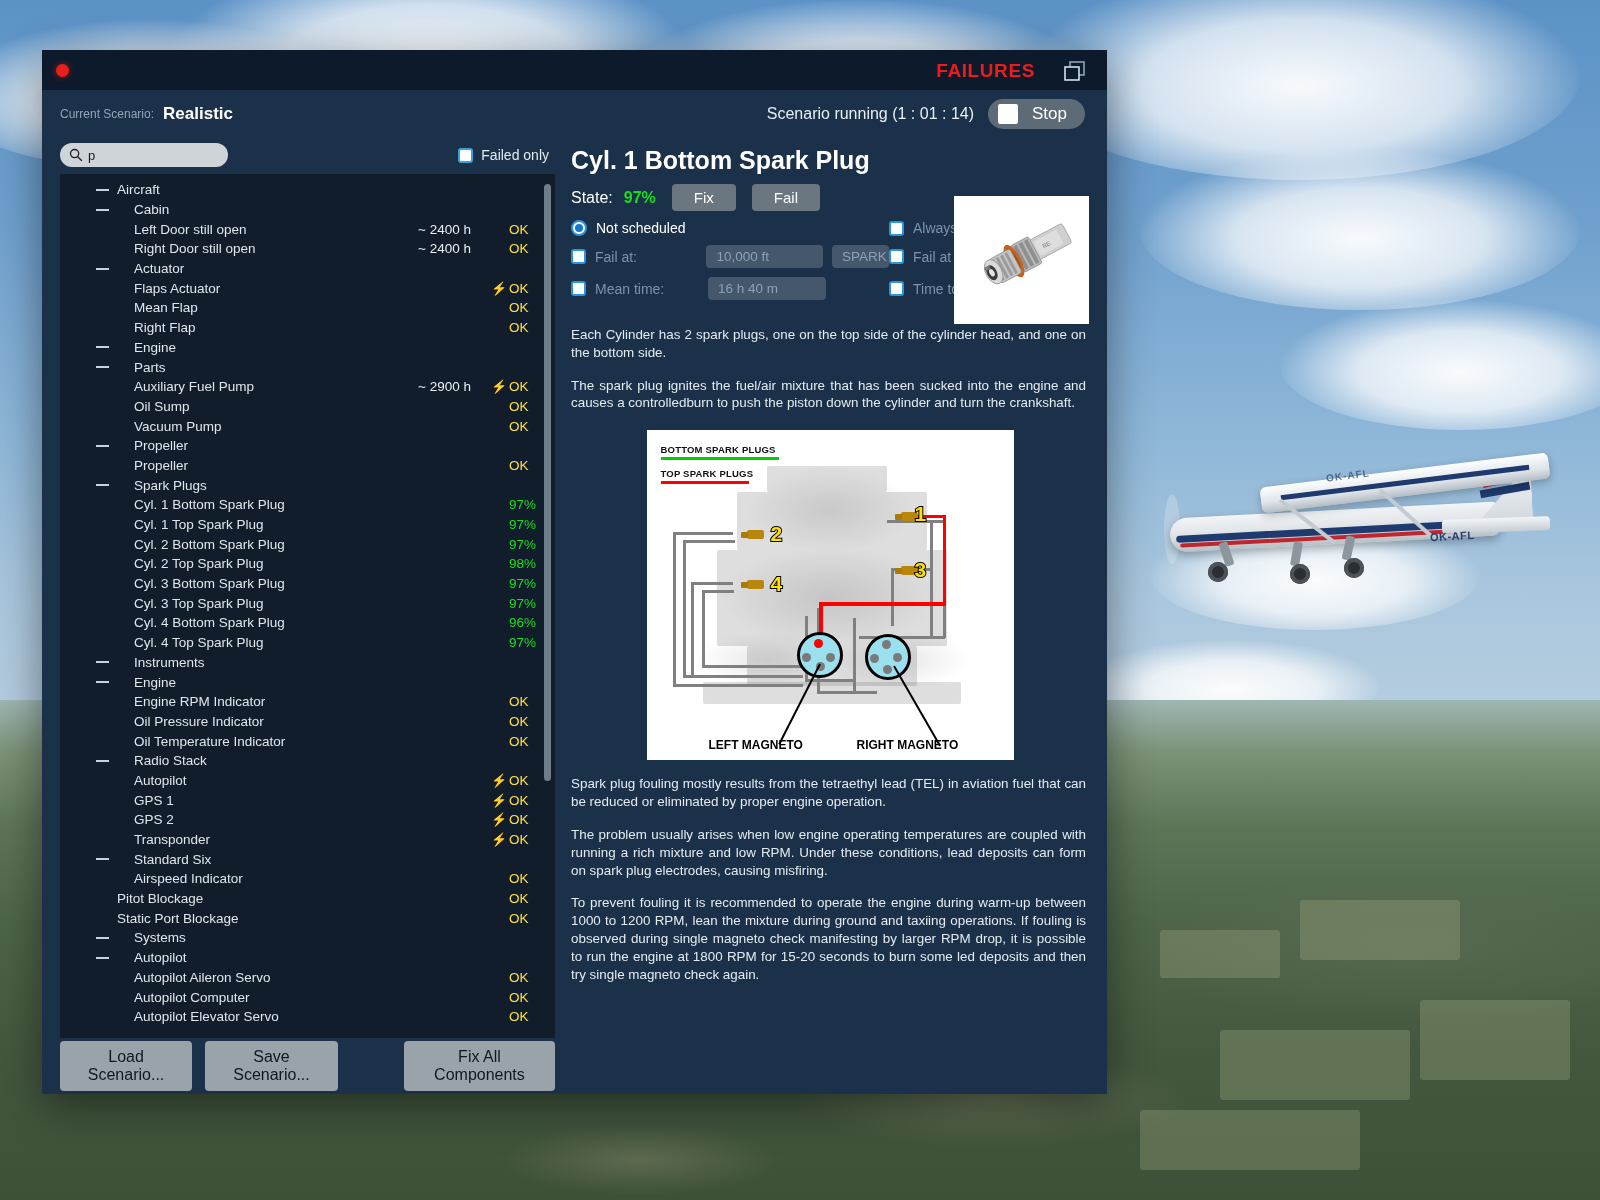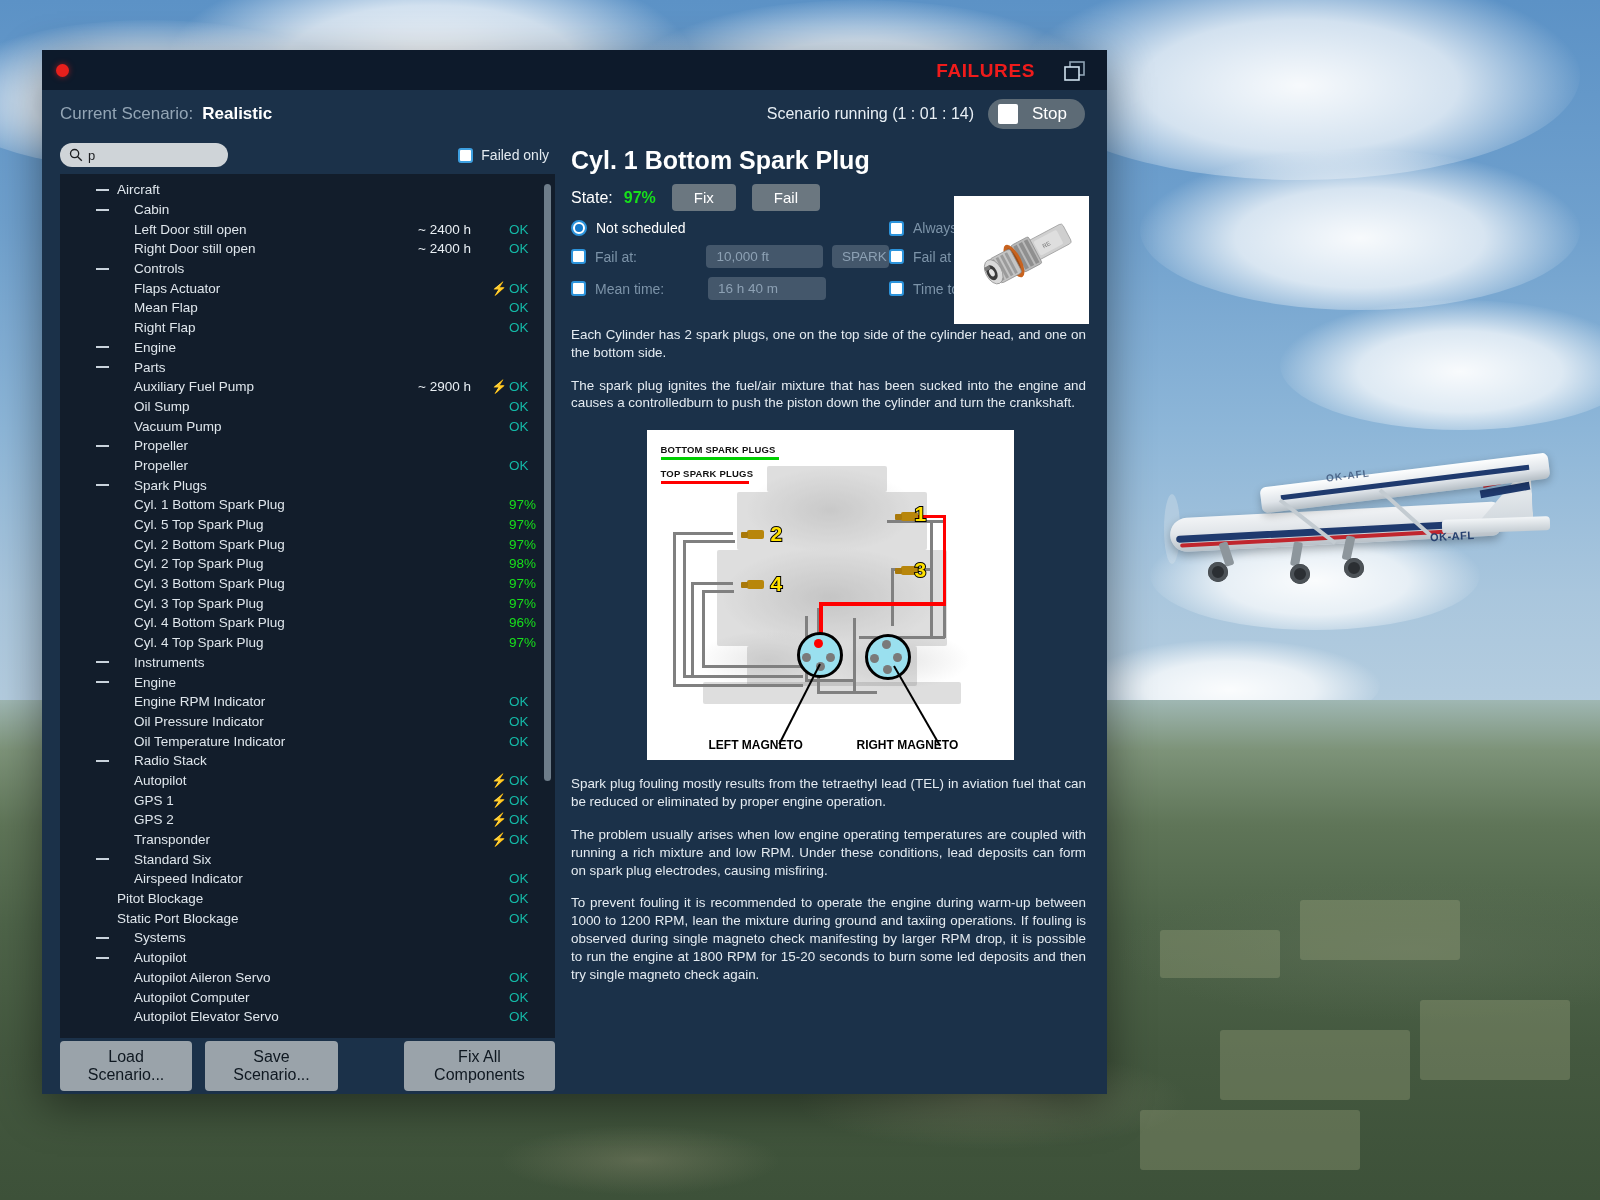--- a/index.html
+++ b/index.html
@@ -111,21 +111,21 @@
     font:700 19px "Liberation Sans", sans-serif; color:#ef1b1b; letter-spacing:0.6px;
   }
   .restore-icon { position:absolute; right:18px; top:10px; width:26px; height:22px; }
 
   .content { flex:1; display:flex; flex-direction:column; padding:0 18px 0 18px; min-height:0; }
 
   .scenario-row {
     display:flex; align-items:center; height:48px; flex:0 0 auto;
     position:relative;
   }
-  .scen-label { font-size:17px; color:#93a5b5; }
+  .scen-label { font-size:12px; color:#93a5b5; }
   .scen-value { font-size:17px; color:#ffffff; font-weight:700; margin-left:9px; }
   .scen-right { margin-left:auto; display:flex; align-items:center; gap:14px; padding-right:4px; }
   .scen-running { font-size:16px; color:#e7eef4; }
   .stop-btn {
     display:flex; align-items:center; gap:14px;
     background:#5d6b76; border-radius:15px; padding:5px 18px 5px 10px;
     cursor:pointer; border:none;
   }
   .stop-sq { width:20px; height:20px; background:#ffffff; border-radius:2px; }
   .stop-btn span { font-size:17px; color:#ffffff; }
@@ -157,21 +157,21 @@
     display:flex; align-items:center; height:19.7px; padding-right:12px;
     font-size:13.5px; color:#dfe6ec; white-space:nowrap;padding-left:32px;
   }
   .row .minus {
     width:13px; height:2px; background:#c9d3dc; flex:0 0 auto; margin-right:4px;
   }
   .row .nm { flex:1; }
   .row .hrs { color:#e8eef3; font-size:13.5px; margin-right:20px; }
   .row .bolt { margin-right:5px; font-size:13px; line-height:1; }
   .row .st { width:34px; text-align:left; font-size:13.5px; }
-  .ok { color:#14b8a6; }
+  .ok { color:#fde047; }
   .pct { color:#17e01b; }
   .bolt-green { color:#17e01b; }
   .bolt-red { color:#ef1111; }
   .scrollbar {
     position:absolute; right:4px; top:10px; width:7px; height:597px;
     background:#6e7d8a; border-radius:4px;
   }
   .btn-row { height:56px; display:flex; align-items:center; gap:13px; flex:0 0 auto; }
   .btn {
     background:#9aa3aa; color:#0f1821; border:none; border-radius:4px;
@@ -382,21 +382,21 @@
               <div class="row">
                 <span style="display: inline-block; flex: 0 0 auto; width: 42px;"></span>
                 <span class="nm">Right Door still open</span>
                 <span class="hrs">~ 2400 h</span>
                 <span class="bolt bolt-green" style="width: 13px;"></span>
                 <span class="st ok">OK</span>
               </div>
               <div class="row">
                 <span style="display: inline-block; flex: 0 0 auto; width: 25px;"></span>
                 <span class="minus" style="margin-left: -21px; margin-right: 25px;"></span>
-                <span class="nm">Controls</span>
+                <span class="nm">Actuator</span>
                 <span class="bolt bolt-green" style="width: 13px;"></span>
                 <span class="st ok"></span>
               </div>
               <div class="row">
                 <span style="display: inline-block; flex: 0 0 auto; width: 42px;"></span>
                 <span class="nm">Flaps Actuator</span>
                 <span class="bolt bolt-green" style="width: 13px;">⚡</span>
                 <span class="st ok">OK</span>
               </div>
               <div class="row">
@@ -465,21 +465,21 @@
                 <span class="st ok"></span>
               </div>
               <div class="row">
                 <span style="display: inline-block; flex: 0 0 auto; width: 42px;"></span>
                 <span class="nm">Cyl. 1 Bottom Spark Plug</span>
                 <span class="bolt bolt-green" style="width: 13px;"></span>
                 <span class="st pct">97%</span>
               </div>
               <div class="row">
                 <span style="display: inline-block; flex: 0 0 auto; width: 42px;"></span>
-                <span class="nm">Cyl. 5 Top Spark Plug</span>
+                <span class="nm">Cyl. 1 Top Spark Plug</span>
                 <span class="bolt bolt-green" style="width: 13px;"></span>
                 <span class="st pct">97%</span>
               </div>
               <div class="row">
                 <span style="display: inline-block; flex: 0 0 auto; width: 42px;"></span>
                 <span class="nm">Cyl. 2 Bottom Spark Plug</span>
                 <span class="bolt bolt-green" style="width: 13px;"></span>
                 <span class="st pct">97%</span>
               </div>
               <div class="row">

